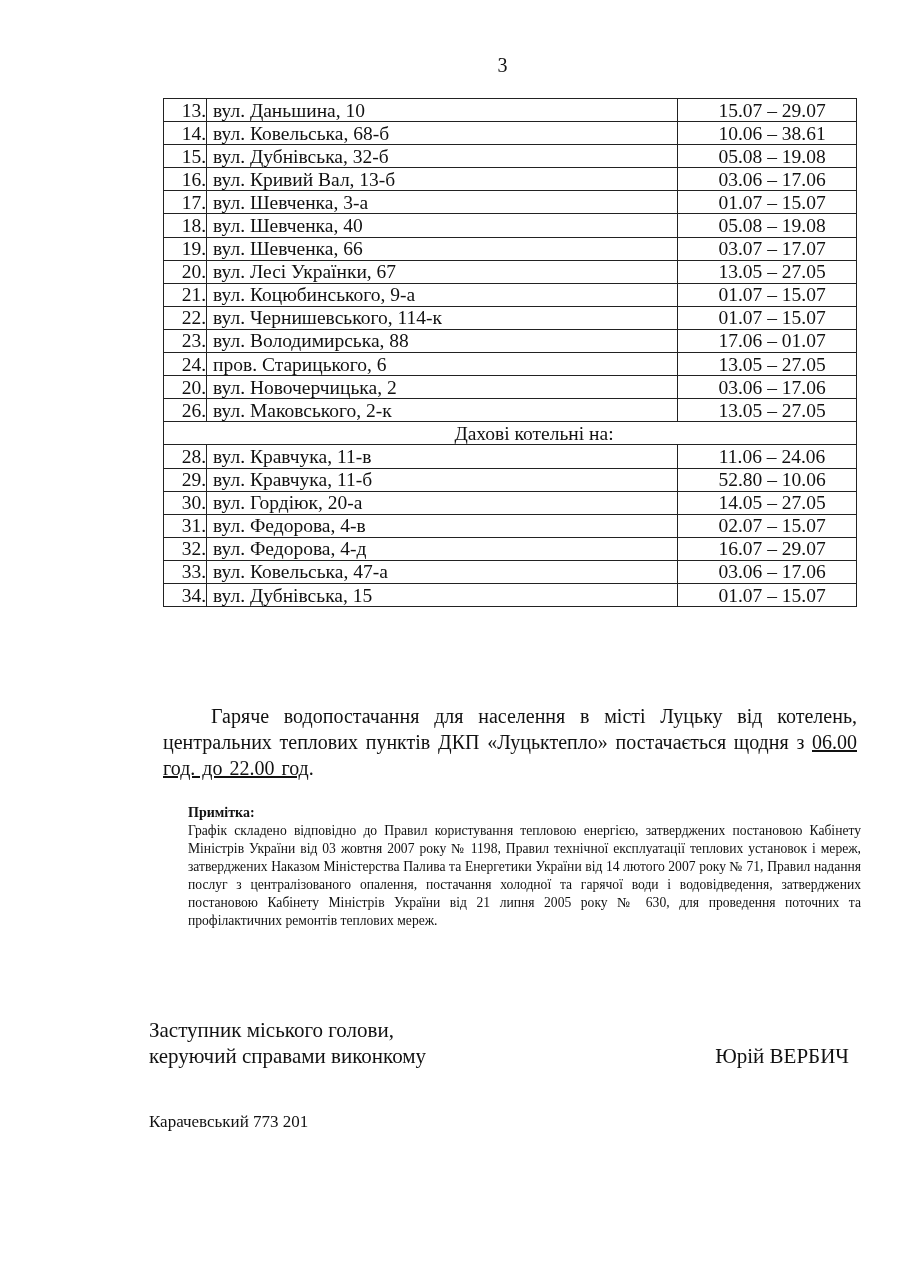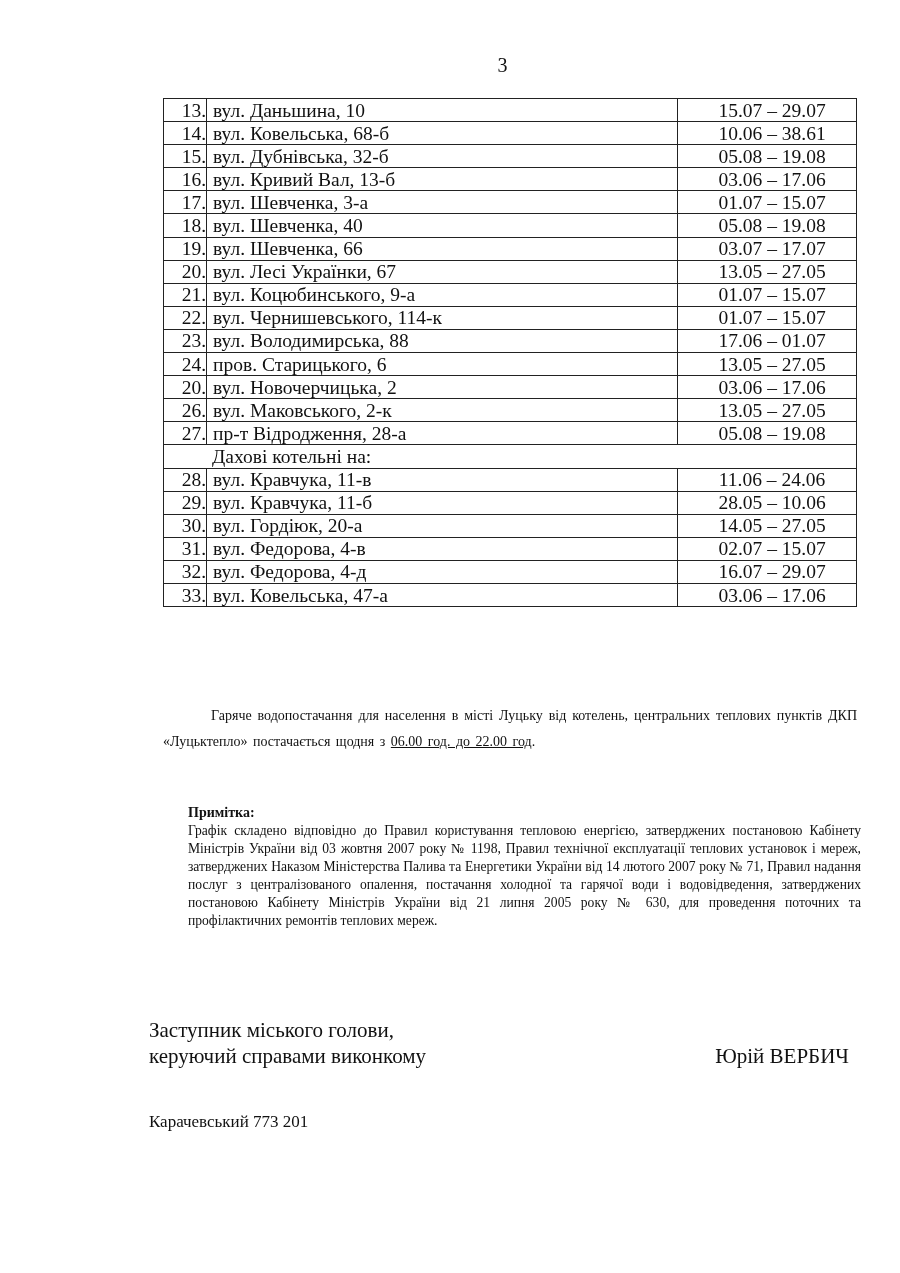--- a/index.html
+++ b/index.html
@@ -52,27 +52,28 @@
     td.dates {
       text-align: center;
       padding-left: 10px !important;
     }
     tr.section td {
       border-left: 1.3px solid #222;
       border-right: 1.3px solid #222;
     }
     tr.section td.section-label {
       padding-left: 48px !important;
+      text-align: center;
     }
     .paragraph {
       position: absolute;
       top: 703px;
       left: 163px;
       width: 694px;
-      font-size: 14px;
+      font-size: 20px;
       line-height: 26px;
       text-align: justify;
       text-indent: 48px;
       word-spacing: 2px;
     }
     .paragraph .u {
       text-decoration: underline;
     }
     .note {
       position: absolute;
@@ -177,62 +178,62 @@
       </tr>
       <tr>
         <td class="num">20.</td>
         <td class="addr">вул. Новочерчицька, 2</td>
         <td class="dates">03.06 – 17.06</td>
       </tr>
       <tr>
         <td class="num">26.</td>
         <td class="addr">вул. Маковського, 2-к</td>
         <td class="dates">13.05 – 27.05</td>
-      </tr>
-      <tr>
-        <td class="num">27.</td>
-        <td class="addr">пр-т Відродження, 28-а</td>
-        <td class="dates">05.08 – 19.08</td>
       </tr>
     </tbody>
   <tbody>
     <tr class="section">
       <td colspan="3" class="section-label">Дахові котельні на:</td>
     </tr>
   </tbody>
   <tbody id="tbody-bottom">
       <tr>
         <td class="num">28.</td>
         <td class="addr">вул. Кравчука, 11-в</td>
         <td class="dates">11.06 – 24.06</td>
       </tr>
       <tr>
         <td class="num">29.</td>
         <td class="addr">вул. Кравчука, 11-б</td>
-        <td class="dates">28.05 – 10.06</td>
+        <td class="dates">52.80 – 10.06</td>
       </tr>
       <tr>
         <td class="num">30.</td>
         <td class="addr">вул. Гордіюк, 20-а</td>
         <td class="dates">14.05 – 27.05</td>
       </tr>
       <tr>
         <td class="num">31.</td>
         <td class="addr">вул. Федорова, 4-в</td>
         <td class="dates">02.07 – 15.07</td>
       </tr>
       <tr>
         <td class="num">32.</td>
         <td class="addr">вул. Федорова, 4-д</td>
         <td class="dates">16.07 – 29.07</td>
       </tr>
       <tr>
         <td class="num">33.</td>
         <td class="addr">вул. Ковельська, 47-а</td>
         <td class="dates">03.06 – 17.06</td>
+      </tr>
+      <tr>
+        <td class="num">34.</td>
+        <td class="addr">вул. Дубнівська, 15</td>
+        <td class="dates">01.07 – 15.07</td>
       </tr>
     </tbody>
 </table>
 
 <div class="paragraph"><span>Гаряче водопостачання для населення в місті Луцьку від котелень, центральних теплових пунктів ДКП «Луцьктепло» постачається щодня з </span><span class="u">06.00 год. до 22.00 год</span><span>.</span></div>
 
 <div class="note">
   <div class="note-title">Примітка:</div>
   <div>Графік складено відповідно до Правил користування тепловою енергією, затверджених постановою Кабінету Міністрів України від 03 жовтня 2007 року № 1198, Правил технічної експлуатації теплових установок і мереж, затверджених Наказом Міністерства Палива та Енергетики України від 14 лютого 2007 року № 71, Правил надання послуг з централізованого опалення, постачання холодної та гарячої води і водовідведення, затверджених постановою Кабінету Міністрів України від 21 липня 2005 року № 630, для проведення поточних та профілактичних ремонтів теплових мереж.</div>
 </div>

